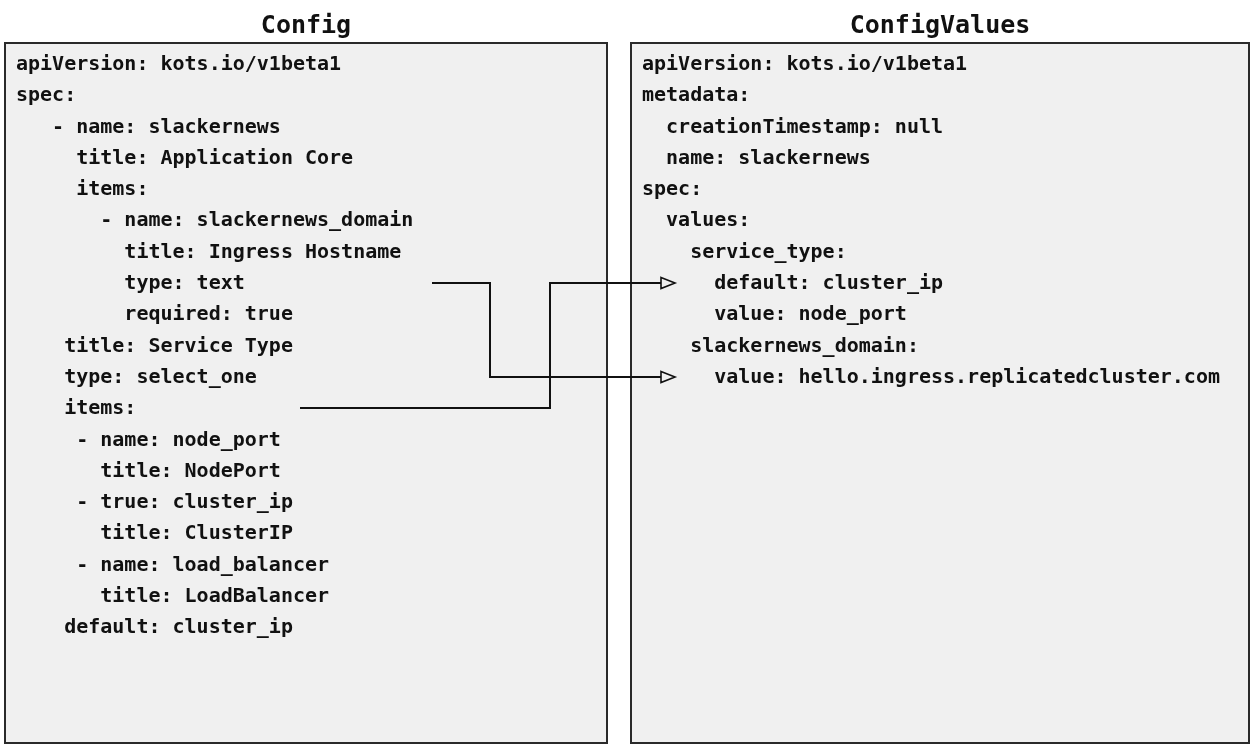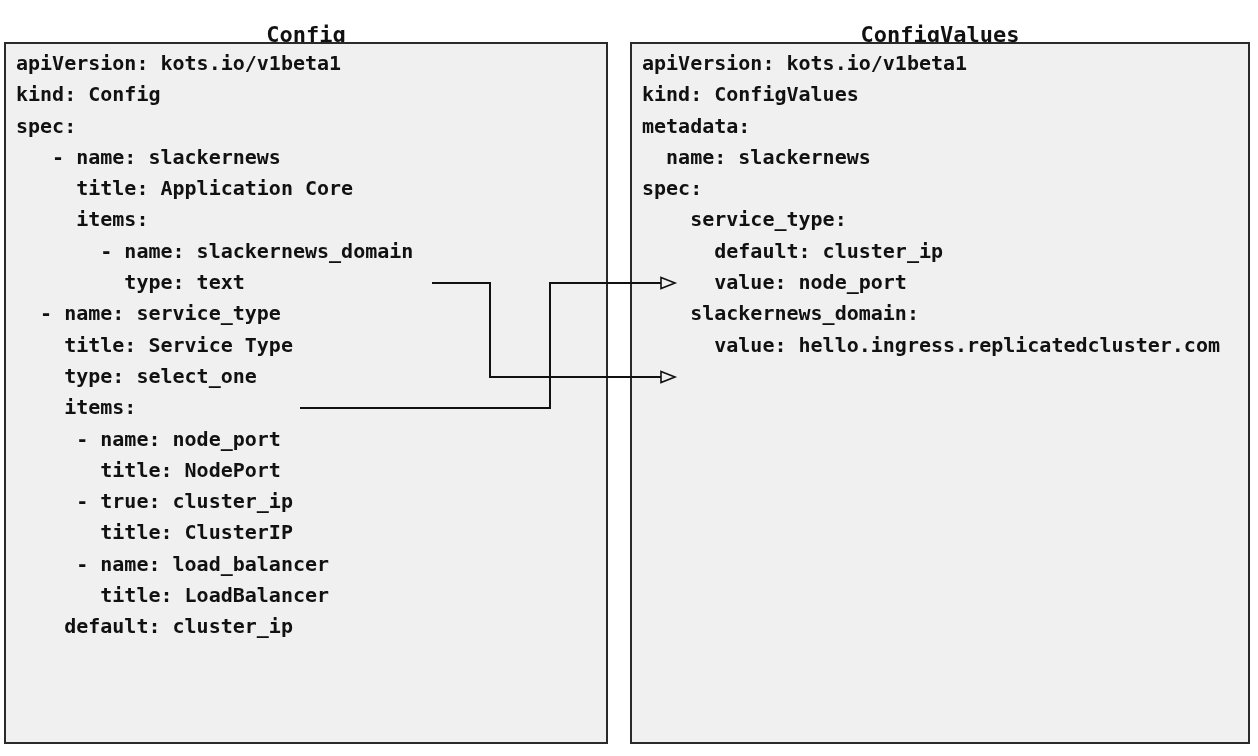--- a/index.html
+++ b/index.html
@@ -16,23 +16,23 @@
     overflow: hidden;
     font-family: "DejaVu Sans Mono", "Liberation Mono", monospace;
   }
   .canvas {
     position: relative;
     width: 1258px; height: 756px;
     background: var(--page-bg);
   }
   .diagram-title {
     position: absolute;
-    top: 21px;
+    top: 11px;
     height: 28px;
-    font-size: 22px;
+    font-size: 25px;
     font-weight: bold;
     color: var(--text-color);
     text-align: center;
     line-height: 28px;
     white-space: pre;
   }
   #title-0 { left: 4px;   width: 604px; }
   #title-1 { left: 630px; width: 620px; }
   .panel {
     position: absolute;
@@ -76,48 +76,49 @@
 
 <div class="canvas">
 
   <div class="diagram-title" id="title-0">Config</div>
 
   <div class="diagram-title" id="title-1">ConfigValues</div>
 
   <div class="panel" id="panel-0">
     <div class="code">
         <div class="code-line">apiVersion: kots.io/v1beta1</div>
-        <div class="code-line">kind: Config</div>
         <div class="code-line">spec:</div>
         <div class="code-line">   - name: slackernews</div>
         <div class="code-line">     title: Application Core</div>
         <div class="code-line">     items:</div>
         <div class="code-line">       - name: slackernews_domain</div>
+        <div class="code-line">         title: Ingress Hostname</div>
         <div class="code-line">         type: text</div>
-        <div class="code-line">  - name: service_type</div>
+        <div class="code-line">         required: true</div>
         <div class="code-line">    title: Service Type</div>
         <div class="code-line">    type: select_one</div>
         <div class="code-line">    items:</div>
         <div class="code-line">     - name: node_port</div>
         <div class="code-line">       title: NodePort</div>
         <div class="code-line">     - true: cluster_ip</div>
         <div class="code-line">       title: ClusterIP</div>
         <div class="code-line">     - name: load_balancer</div>
         <div class="code-line">       title: LoadBalancer</div>
         <div class="code-line">    default: cluster_ip</div>
       </div>
   </div>
 
   <div class="panel" id="panel-1">
     <div class="code">
         <div class="code-line">apiVersion: kots.io/v1beta1</div>
-        <div class="code-line">kind: ConfigValues</div>
         <div class="code-line">metadata:</div>
+        <div class="code-line">  creationTimestamp: null</div>
         <div class="code-line">  name: slackernews</div>
         <div class="code-line">spec:</div>
+        <div class="code-line">  values:</div>
         <div class="code-line">    service_type:</div>
         <div class="code-line">      default: cluster_ip</div>
         <div class="code-line">      value: node_port</div>
         <div class="code-line">    slackernews_domain:</div>
         <div class="code-line">      value: hello.ingress.replicatedcluster.com</div>
       </div>
   </div>
 
   <svg class="overlay" viewBox="0 0 1258 756" xmlns="http://www.w3.org/2000/svg">
 

